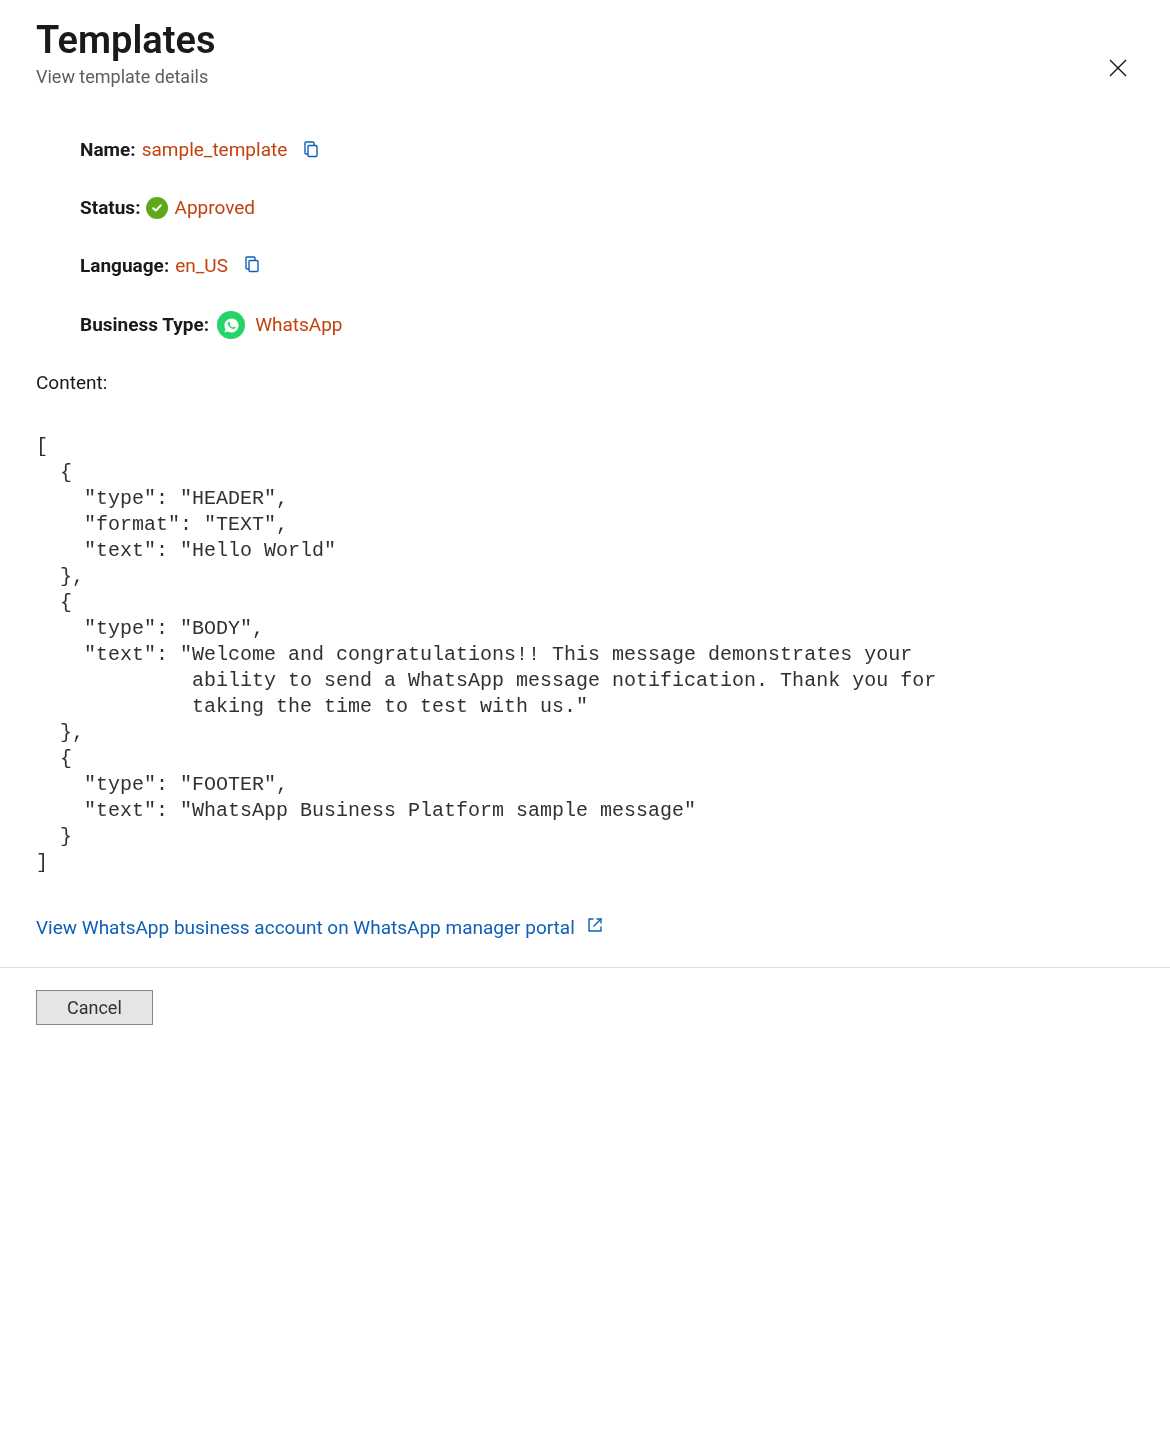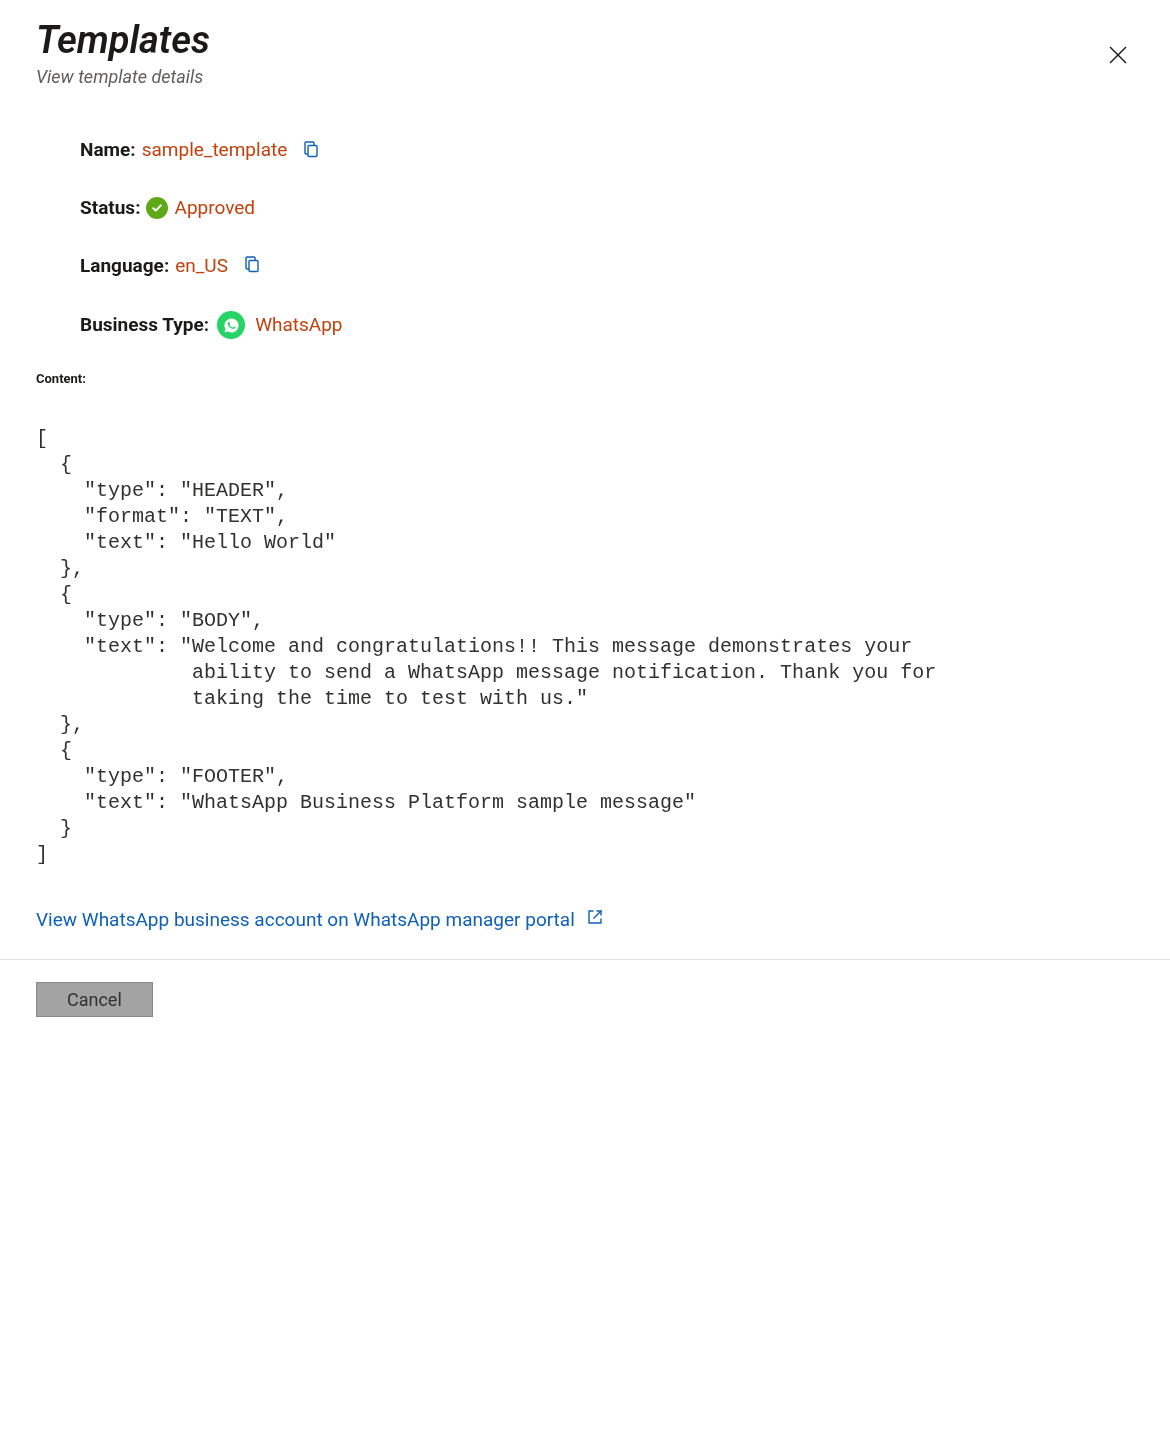--- a/index.html
+++ b/index.html
@@ -14,22 +14,21 @@
       width: 1170px;
       padding: 0;
     }
     .panel {
       padding: 20px 36px 0 36px;
       position: relative;
     }
     .header-row {
       display: flex;
       justify-content: space-between;
-      align-items: center;
-      font-style: italic;
+      align-items: flex-end;
     }
     .title {
       font-size: 38px;
       font-weight: 600;
       color: #1b1a19;
       line-height: 1.1;
     }
     .subtitle {
       font-size: 18px;
       color: #605e5c;
@@ -97,22 +96,22 @@
       justify-content: center;
       width: 28px;
       height: 28px;
       border-radius: 50%;
       background: #25d366;
       margin: 0 10px 0 2px;
       vertical-align: middle;
     }
     .whatsapp-icon svg { width: 17px; height: 17px; }
     .content-label {
-      font-weight: 700;
-      font-size: 13px;
+      font-weight: 400;
+      font-size: 19px;
       color: #1b1a19;
       margin-bottom: 0;
     }
     .json-block {
       font-family: "Consolas", "Courier New", monospace;
       font-size: 20px;
       line-height: 1.3;
       color: #323130;
       white-space: pre;
       margin-top: 40px;
@@ -127,21 +126,21 @@
       align-items: center;
       gap: 11px;
       margin-bottom: 28px;
     }
     .portal-link svg { width: 18px; height: 18px; }
     .footer {
       border-top: 1px solid #e1dfdd;
       padding: 22px 36px;
     }
     .cancel-btn {
-      background: #a3a3a3;
+      background: #e5e5e5;
       border: 1px solid #8a8886;
       padding: 6px 30px;
       font-size: 18px;
       color: #323130;
       cursor: pointer;
       font-family: inherit;
     }
   </style>
 </head>
 <body>

